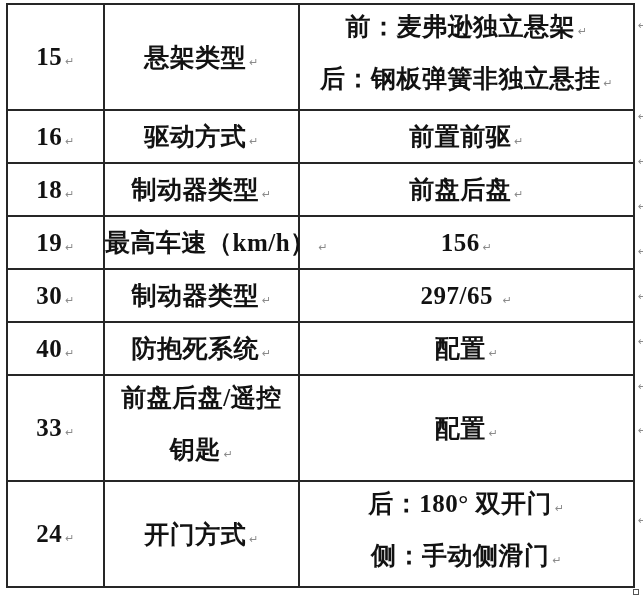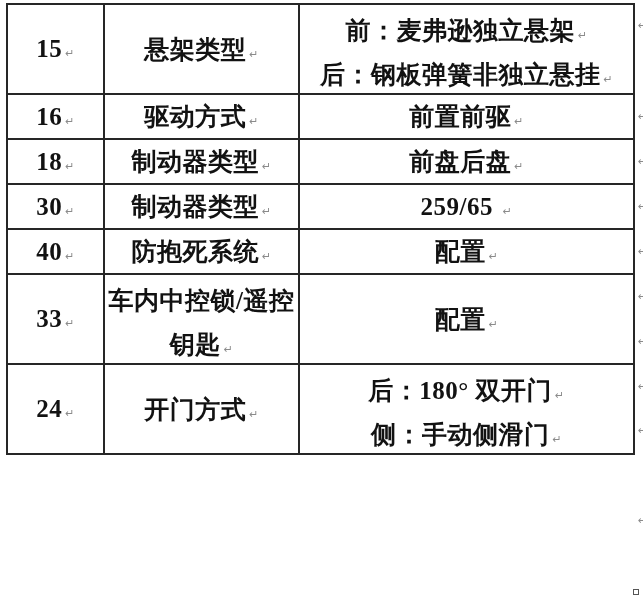--- a/index.html
+++ b/index.html
@@ -33,31 +33,32 @@
     text-align: center;
     vertical-align: middle;
     font-weight: 700;
     font-size: 25px;
     color: #121212;
     letter-spacing: 0.5px;
     white-space: pre;
   }
   
   tr:nth-child(1)  { height: 87px; }
-  tr:nth-child(n+2):nth-child(-n+8) { height: 45px; }
+  tr:nth-child(n+2):nth-child(-n+8) { height: 53px; }
   tr:nth-child(9)  { height: 89px; }
   tr:nth-child(10) { height: 69px; }
 
   col.c1 { width: 97px; }
   col.c2 { width: 195px; }
   col.c3 { width: 335px; }
 
   .cell-line {
-    line-height: 52px;
+    line-height: 28px;
     height: 44px;
+    margin-top: 8px;
   }
   .pmark {
     font-family: "DejaVu Sans", sans-serif;
     font-weight: 400;
     font-size: 11px;
     color: #8b8b8b;
     margin-left: 3px;
     vertical-align: baseline;
   }
   .row-end-mark {
@@ -102,37 +103,42 @@
     <td class="value"><div><span>前置前驱</span><span class="pmark">↵</span></div></td>
   </tr>
 
 
   <tr>
     <td class="num"><span>18</span><span class="pmark">↵</span></td>
     <td class="label"><div><span>制动器类型</span><span class="pmark">↵</span></div></td>
     <td class="value"><div><span>前盘后盘</span><span class="pmark">↵</span></div></td>
   </tr>
 
+  <tr>
+    <td class="num"><span>19</span><span class="pmark">↵</span></td>
+    <td class="label"><div><span>最高车速（km/h）</span><span class="pmark">↵</span></div></td>
+    <td class="value"><div><span>156</span><span class="pmark">↵</span></div></td>
+  </tr>
 
   <tr>
     <td class="num"><span>30</span><span class="pmark">↵</span></td>
     <td class="label"><div><span>制动器类型</span><span class="pmark">↵</span></div></td>
-    <td class="value"><div><span>259/65 </span><span class="pmark">↵</span></div></td>
+    <td class="value"><div><span>297/65 </span><span class="pmark">↵</span></div></td>
   </tr>
 
 
   <tr>
     <td class="num"><span>40</span><span class="pmark">↵</span></td>
     <td class="label"><div><span>防抱死系统</span><span class="pmark">↵</span></div></td>
     <td class="value"><div><span>配置</span><span class="pmark">↵</span></div></td>
   </tr>
 
   <tr>
     <td class="num"><span>33</span><span class="pmark">↵</span></td>
-    <td class="label"><div class="cell-line"><span>车内中控锁/遥控</span></div><div class="cell-line"><span>钥匙</span><span class="pmark">↵</span></div></td>
+    <td class="label"><div class="cell-line"><span>前盘后盘/遥控</span></div><div class="cell-line"><span>钥匙</span><span class="pmark">↵</span></div></td>
     <td class="value"><div><span>配置</span><span class="pmark">↵</span></div></td>
   </tr>
 
   <tr>
     <td class="num"><span>24</span><span class="pmark">↵</span></td>
     <td class="label"><div><span>开门方式</span><span class="pmark">↵</span></div></td>
     <td class="value"><div class="cell-line"><span>后：180° 双开门</span><span class="pmark">↵</span></div><div class="cell-line"><span>侧：手动侧滑门</span><span class="pmark">↵</span></div></td>
   </tr>
 </tbody>
   </table>

